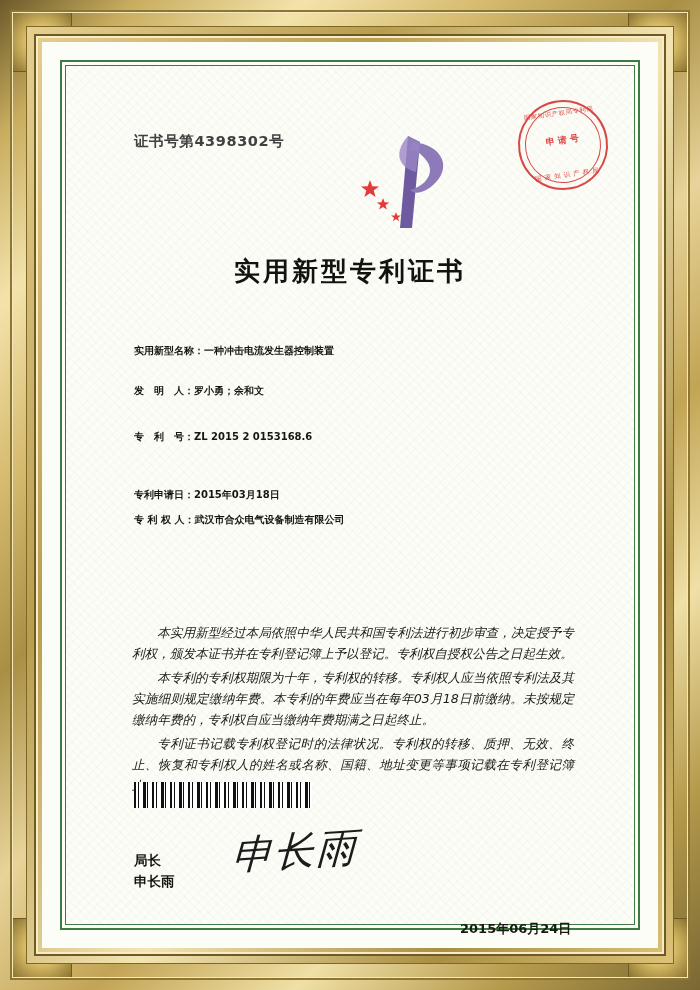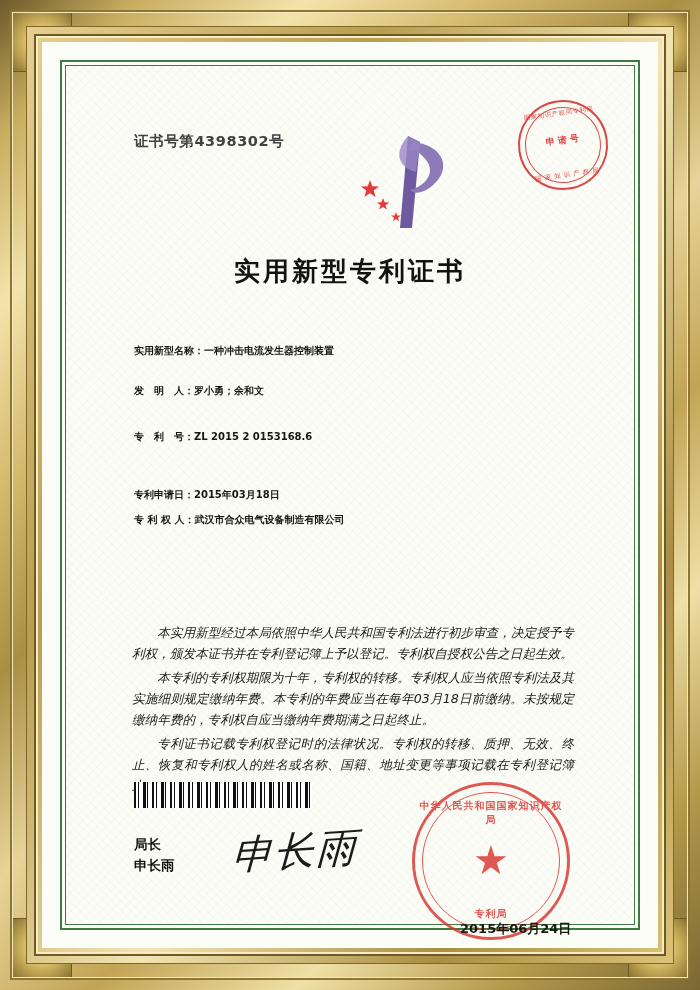--- a/index.html
+++ b/index.html
@@ -228,21 +228,21 @@
     width: 178px; height: 26px;
     background:
       repeating-linear-gradient(90deg,
         #111 0 2px, #fff 2px 4px, #111 4px 5px, #fff 5px 9px,
         #111 9px 12px, #fff 12px 13px, #111 13px 14px, #fff 14px 18px);
   }
 
   
   .sig-label {
     position: absolute;
-    left: 52px; top: 752px;
+    left: 52px; top: 768px;
     font-size: 13.5px;
     line-height: 21px;
     color: #14140e;
     font-family: "DejaVu Sans", sans-serif;
     font-weight: 600;
   }
   .sig-hand {
     position: absolute;
     left: 150px; top: 742px;
     font-size: 40px;
@@ -374,24 +374,18 @@
       </div>
 
       <div class="barcode"></div>
 
       <div class="sig-label">
         <div>局长</div>
         <div>申长雨</div>
       </div>
       <div class="sig-hand">申长雨</div>
 
-      <div class="nat-seal">
-        <div class="ring2"></div>
-        <div class="seal-arc-top">中华人民共和国国家知识产权局</div>
-        <div class="star">★</div>
-        <div class="seal-arc-bot">专利局</div>
-      </div>
 
       <div class="seal-date">2015年06月24日</div>
 
     </div>
   </div>
 </div>
 
 </body></html>

